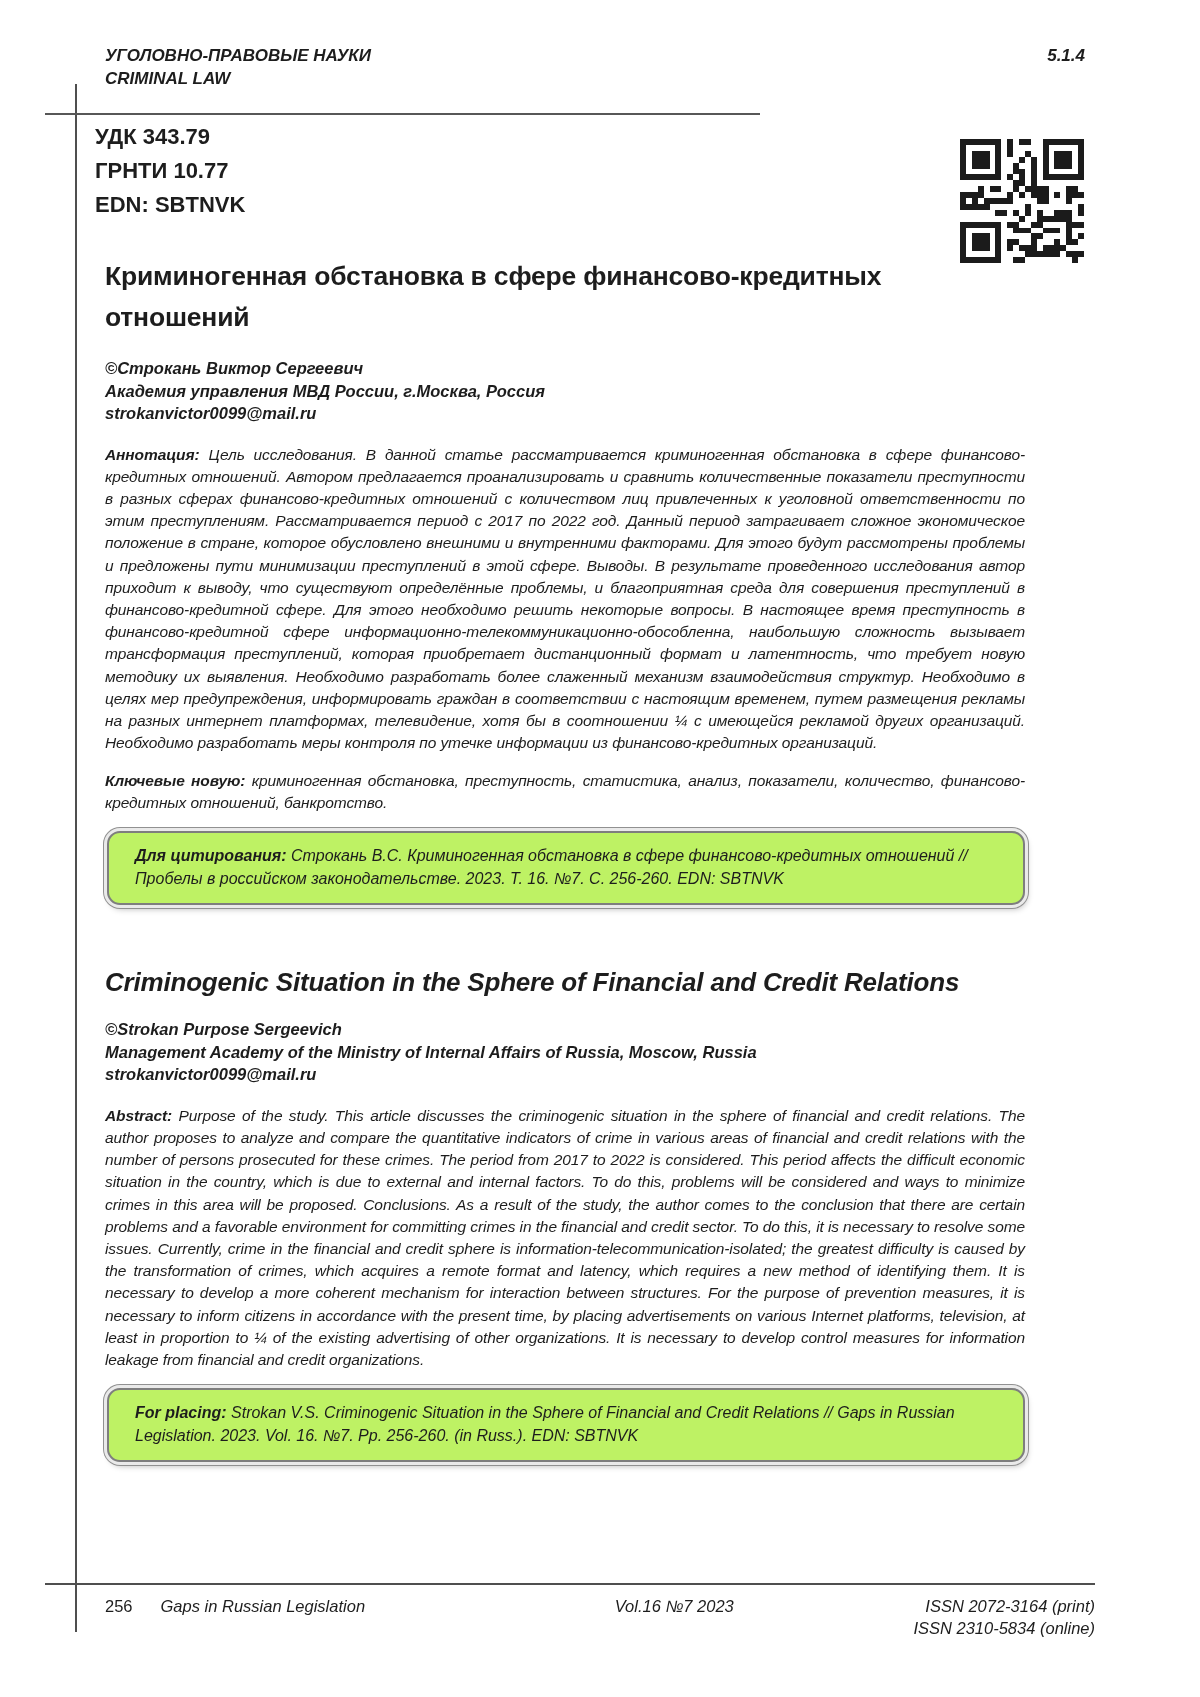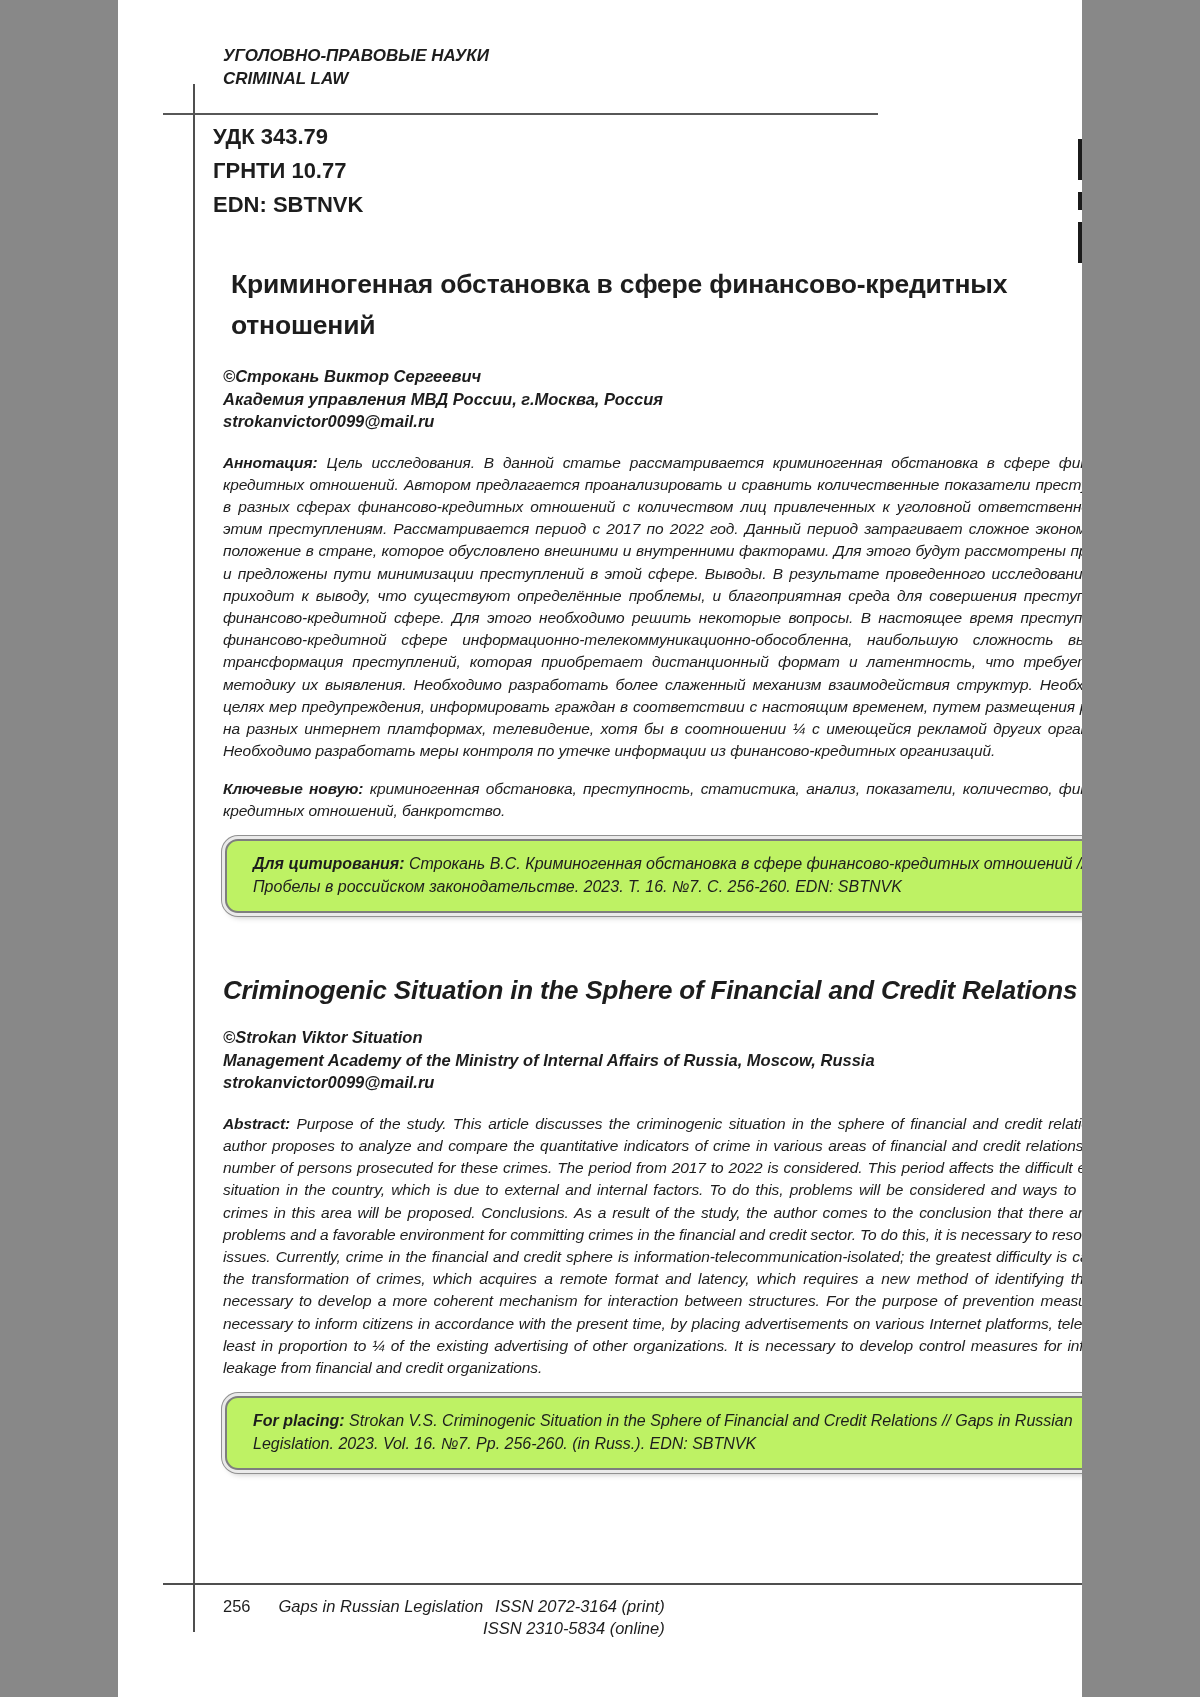--- a/index.html
+++ b/index.html
@@ -1,34 +1,34 @@
 <!DOCTYPE html>
 <html lang="ru"><head>
 <meta charset="utf-8">
 <style>
   html,body{margin:0;padding:0;background:#888;}
   .page{
-    position:relative;width:964px;height:1697px;background:#ffffff;
+    position:relative;width:1200px;height:1697px;background:#ffffff;
     font-family:"Liberation Sans","DejaVu Sans",sans-serif;color:#1d1d1d;
     overflow:hidden;margin:0 auto;
   }
   .vrule{position:absolute;left:75px;top:84px;width:2px;height:1548px;background:#4f4f4f;}
   .runhead{
     position:absolute;left:105px;top:44px;width:980px;
     display:flex;justify-content:space-between;align-items:flex-start;
     font-weight:bold;font-style:italic;font-size:17px;line-height:23px;
   }
   .hrule-top{position:absolute;left:45px;top:113px;width:715px;height:2px;background:#575757;}
   .meta{position:absolute;left:95px;top:127px;font-weight:bold;font-size:22px;line-height:20px;}
   .meta > div{margin-bottom:14px;}
   .qr{position:absolute;left:960px;top:139px;width:124px;height:124px;}
   .qr svg{display:block;width:124px;height:124px;}
 
   .body-col{position:absolute;left:105px;top:256px;width:920px;}
-  .title-ru{margin:8px;font-size:26.5px;font-weight:bold;font-style:normal;line-height:41px;width:860px;letter-spacing:-0.2px;}
+  .title-ru{margin:0;font-size:26.5px;font-weight:bold;font-style:normal;line-height:41px;width:860px;letter-spacing:-0.2px;}
   .authors{margin-top:19px;font-weight:bold;font-style:italic;font-size:16.5px;line-height:22.5px;}
   .para{margin-top:19px;font-style:italic;font-size:15.5px;line-height:22.2px;text-align:justify;letter-spacing:-0.1px;}
   .para b{font-weight:bold;}
   .kw{margin-top:15px;}
   .cite-box{
     margin-top:17px;margin-left:2px;width:864px;
     background:#bef264;border:2px solid #7e7e7e;border-radius:13px;
     box-shadow:0 0 0 3px #eaeaea,0 0 0 4px #919191,2px 4px 6px rgba(0,0,0,.28);
     padding:11px 24px 13px 26px;
     font-style:italic;font-size:16px;line-height:23px;text-align:left;
@@ -308,40 +308,41 @@
 
     <p class="para kw"><b>Ключевые новую:</b>
       <span>криминогенная обстановка, преступность, статистика, анализ, показатели, количество, финансово-кредитных отношений, банкротство.</span></p>
 
     <div class="cite-box"><b>Для цитирования:</b>
       <span>Строкань В.С. Криминогенная обстановка в сфере финансово-кредитных отношений // Пробелы в российском законодательстве. 2023. Т. 16. №7. С. 256-260. EDN: SBTNVK</span></div>
 
     <h2 class="title-en">Criminogenic Situation in the Sphere of Financial and Credit Relations</h2>
 
     <div class="authors">
-      <div>©Strokan Viktor Situation</div>
+      <div>©Strokan Purpose Sergeevich</div>
       <div>Management Academy of the Ministry of Internal Affairs of Russia, Moscow, Russia</div>
       <div>strokanvictor0099@mail.ru</div>
     </div>
 
     <p class="para"><b>Abstract:</b>
       <span>Purpose of the study. This article discusses the criminogenic situation in the sphere of financial and credit relations. The author proposes to analyze and compare the quantitative indicators of crime in various areas of financial and credit relations with the number of persons prosecuted for these crimes. The period from 2017 to 2022 is considered. This period affects the difficult economic situation in the country, which is due to external and internal factors. To do this, problems will be considered and ways to minimize crimes in this area will be proposed. Conclusions. As a result of the study, the author comes to the conclusion that there are certain problems and a favorable environment for committing crimes in the financial and credit sector. To do this, it is necessary to resolve some issues. Currently, crime in the financial and credit sphere is information-telecommunication-isolated; the greatest difficulty is caused by the transformation of crimes, which acquires a remote format and latency, which requires a new method of identifying them. It is necessary to develop a more coherent mechanism for interaction between structures. For the purpose of prevention measures, it is necessary to inform citizens in accordance with the present time, by placing advertisements on various Internet platforms, television, at least in proportion to ¼ of the existing advertising of other organizations. It is necessary to develop control measures for information leakage from financial and credit organizations.</span></p>
 
 
     <div class="cite-box"><b>For placing:</b>
       <span>Strokan V.S. Criminogenic Situation in the Sphere of Financial and Credit Relations // Gaps in Russian Legislation. 2023. Vol. 16. №7. Pp. 256-260. (in Russ.). EDN: SBTNVK</span></div>
 
   </div>
 
   <div class="footer">
     <div class="footer-row">
       <div class="f-left">
         <span class="f-page">256</span>
         <span class="f-journal">Gaps in Russian Legislation</span>
       </div>
+      <div class="f-center">Vol.16  №7  2023</div>
       <div class="f-right">
         <div>ISSN 2072-3164 (print)</div>
         <div>ISSN 2310-5834 (online)</div>
       </div>
     </div>
   </div>
 
 </div>
 
 </body></html>

